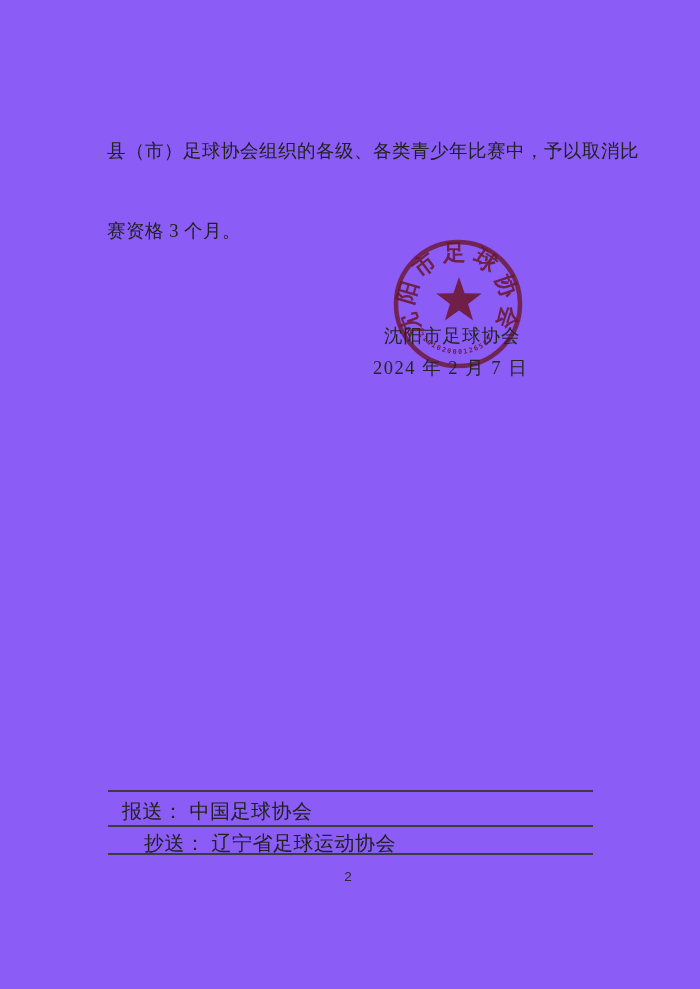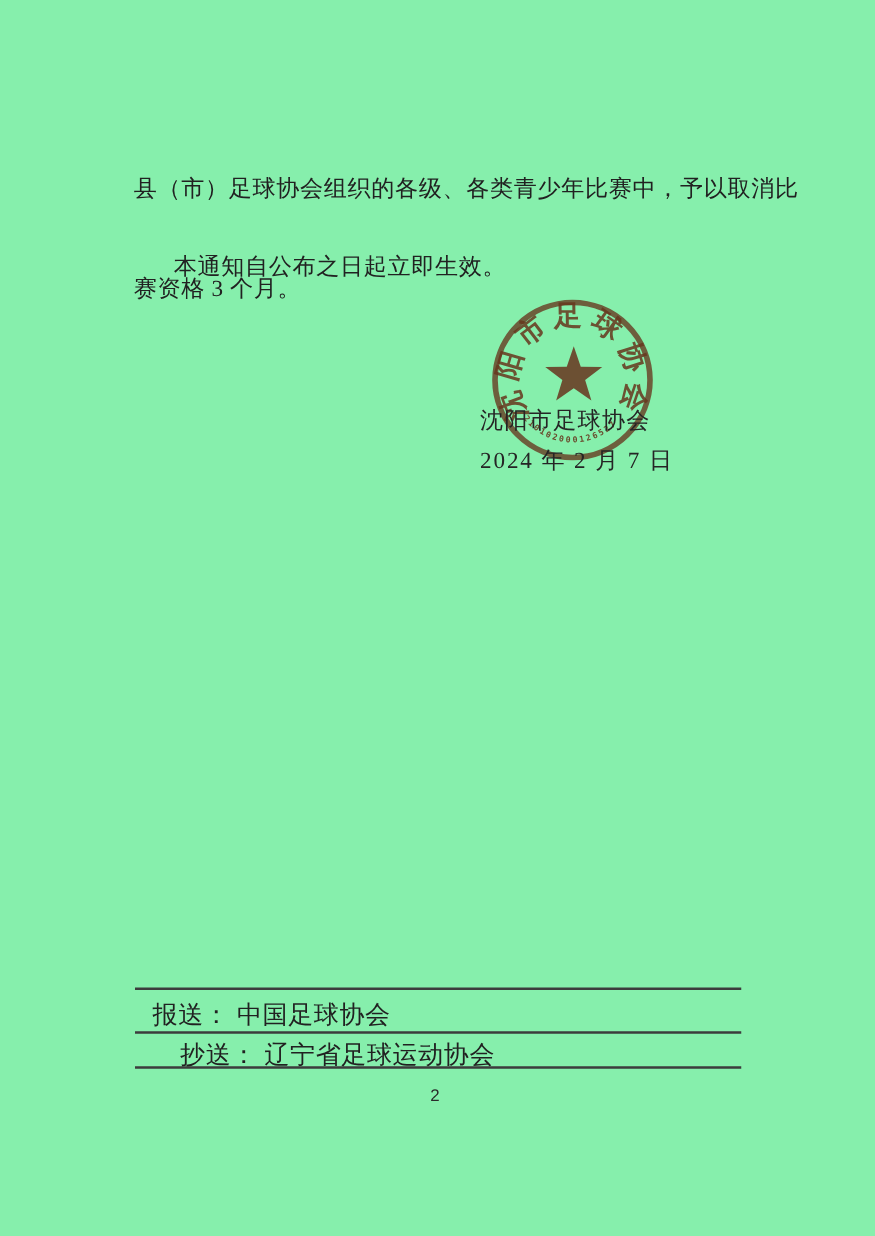--- a/index.html
+++ b/index.html
@@ -1,35 +1,35 @@
 <!DOCTYPE html>
 <html><head>
 <meta charset="utf-8">
 <style>
   html,body{margin:0;padding:0;background:#e8e8e8;}
   #page{
     position:relative;width:700px;height:989px;margin:0 auto;
-    background:#86efac;overflow:hidden;
+    background:#8b5cf6;overflow:hidden;
     font-family:"Liberation Serif","DejaVu Serif",serif;
     color:#1e1e1e;
   }
   .bodyline{
     position:absolute;font-size:18.5px;letter-spacing:.5px;
     white-space:nowrap;color:#212121;
   }
   #body-l1{left:107px;top:138px;}
   #body-l2{left:107px;top:171px;margin-top:47px;}
   #body-l3{left:139px;top:200px;}
   #seal-svg{position:absolute;left:391px;top:237px;width:136px;height:136px;
     mix-blend-mode:multiply;}
   .sigline{
     position:absolute;font-size:18.5px;white-space:nowrap;color:#252525;
   }
   #sig-org{left:384px;top:323px;letter-spacing:1px;}
-  #sig-date{left:384px;top:355px;letter-spacing:1.5px;text-align:right;}
+  #sig-date{left:373px;top:355px;letter-spacing:1.5px;text-align:right;}
   .rule{
     position:absolute;left:108px;width:485px;height:2px;background:#3c3c3c;
   }
   #rule-top{top:790px;}
   #rule-mid{top:825px;}
   #rule-bot{top:853px;}
   .footrow{
     position:absolute;left:122px;font-size:20px;letter-spacing:.5px;
     white-space:nowrap;color:#212121;
   }
@@ -42,21 +42,20 @@
     font-family:"Liberation Sans","DejaVu Sans",sans-serif;
   }
 </style>
 </head>
 <body>
 
 <div id="page">
 
   <div id="body-l1" class="bodyline">县（市）足球协会组织的各级、各类青少年比赛中，予以取消比</div>
   <div id="body-l2" class="bodyline">赛资格 3 个月。</div>
-  <div id="body-l3" class="bodyline">本通知自公布之日起立即生效。</div>
 
   <svg id="seal-svg" viewBox="0 0 136 136" aria-hidden="true">
     <defs>
       <path id="seal-arc-big" d="M 33.3 95.3 A 44 44 0 1 1 100.7 95.3" fill="none"></path>
       <path id="seal-arc-code" d="M 23.7 92 A 50 50 0 0 0 110.3 92" fill="none"></path>
     </defs>
     <circle cx="67" cy="67" r="62" fill="none" stroke-width="4.5" opacity="0.78" stroke="#c23a2b"></circle>
     <polygon opacity="0.85" points="68,40 73.6,56.3 90.8,56.6 77.1,67 82.1,83.4 68,73.5 53.9,83.4 58.9,67 45.2,56.6 62.4,56.3" fill="#c4372b"></polygon>
     <text font-size="22.5" font-weight="bold" letter-spacing="5.5" opacity="0.85" font-family="Liberation Serif, DejaVu Serif, serif" fill="#c23a2b">
       <textPath href="#seal-arc-big" startOffset="1">沈阳市足球协会</textPath>

